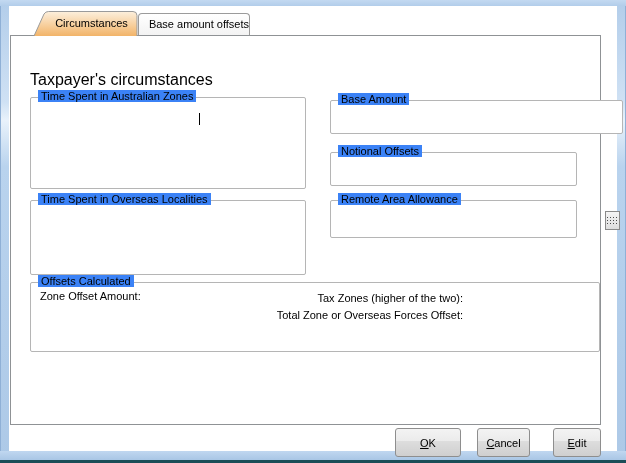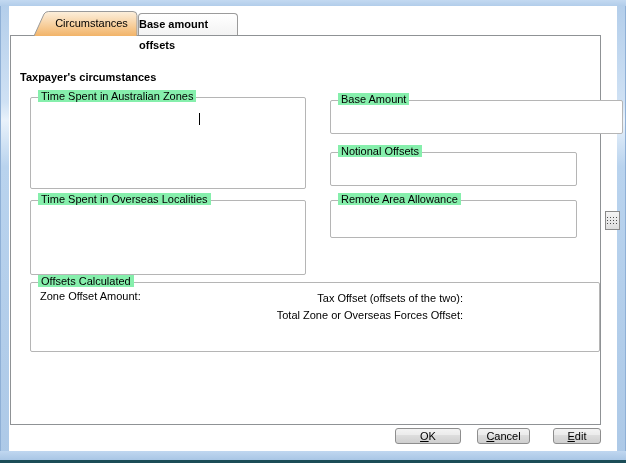--- a/index.html
+++ b/index.html
@@ -27,39 +27,39 @@
   .strip-bottom { left:0; top:451px; width:626px; height:9px;
                   background:linear-gradient(180deg,#c0d7f0,#a9c6e5); }
   .strip-edge   { left:0; top:460px; width:626px; height:3px; background:#1b4d57; }
 
   
   .tab-active { left:33px; top:11px; width:105px; height:25px; z-index:3; cursor:default; }
   .tab-active .tab-label {
     position:absolute; left:12px; top:6px; width:93px; text-align:center;
   }
   .tab-inactive {
-    left:138px; top:13px; width:100px; height:22px; z-index:2;
+    left:138px; top:13px; width:112px; height:22px; z-index:2;
     border:1px solid #9b9b9b; border-bottom:none;
     border-radius:4px 4px 0 0;
     background:linear-gradient(180deg,#ffffff,#f3f3f3);
-    text-align:left; line-height:21px; cursor:default;font-weight:bold;
+    text-align:right; line-height:21px; cursor:default;
   }
 
   
   .tab-page {
     left:10px; top:35px; width:591px; height:390px;
     background:#fff; border:1px solid #8f9295; z-index:1;
   }
 
-  .heading { left:20px; top:71px; font-size:11px; font-weight:bold; z-index:4; }
+  .heading { left:30px; top:71px; font-size:16px; font-weight:normal; z-index:4; }
 
   
   .group { position:absolute; border:1px solid #b5b5b5; border-radius:2px; z-index:4; background:#fff; }
   .group-title {
-    position:absolute; top:-8px; left:7px; background:#86efac; padding:0 3px;
+    position:absolute; top:-8px; left:7px; background:#3b82f6; padding:0 3px;
     white-space:nowrap;
   }
   .flabel { position:absolute; text-align:right; line-height:14px; }
   .unit   { position:absolute; }
 
   
   .spin {
     position:absolute; display:flex; width:43px; height:19px;
     border:1px solid #7a7a7a; background:#fff;
   }
@@ -93,21 +93,21 @@
     background-image: radial-gradient(circle, #4c4c4c 38%, transparent 45%);
     background-size: 3px 3px;
   }
 
   
   .right-lines { position:absolute; left:200px; width:263px; top:290px;
     text-align:right; line-height:17px; }
 
   
   .dlg-btn {
-    position:absolute; top:428px; height:16px;
+    position:absolute; top:428px; height:29px;
     border:1px solid #8e8e8e; border-radius:3px;
     background:linear-gradient(180deg,#f3f3f3,#ebebeb 45%,#dddddd 46%,#cfcfcf);
     font:11px "Liberation Sans", sans-serif; color:#000; cursor:pointer;
     z-index:5;
   }
 </style>
 </head>
 <body>
 
 <div class="strip strip-left"></div>
@@ -288,21 +288,21 @@
   <button class="allow-btn">
     <span class="keypad-dots"></span>
   </button>
 </div>
 
 <div class="group" style="left:30px;top:282px;width:570px;height:70px;">
   <span class="group-title">Offsets Calculated</span>
 </div>
 <div class="abs" style="left:40px;top:290px;z-index:4;">Zone Offset Amount:</div>
 <div class="right-lines" style="z-index:4;">
-  <div>Tax Offset (offsets of the two):</div>
+  <div>Tax Zones (higher of the two):</div>
   <div>Total Zone or Overseas Forces Offset:</div>
 </div>
 
 <button class="dlg-btn" style="left:395px;width:66px;">
   <u>O</u><span>K</span>
 </button>
 <button class="dlg-btn" style="left:477px;width:53px;">
   <u>C</u><span>ancel</span>
 </button>
 <button class="dlg-btn" style="left:553px;width:48px;">

